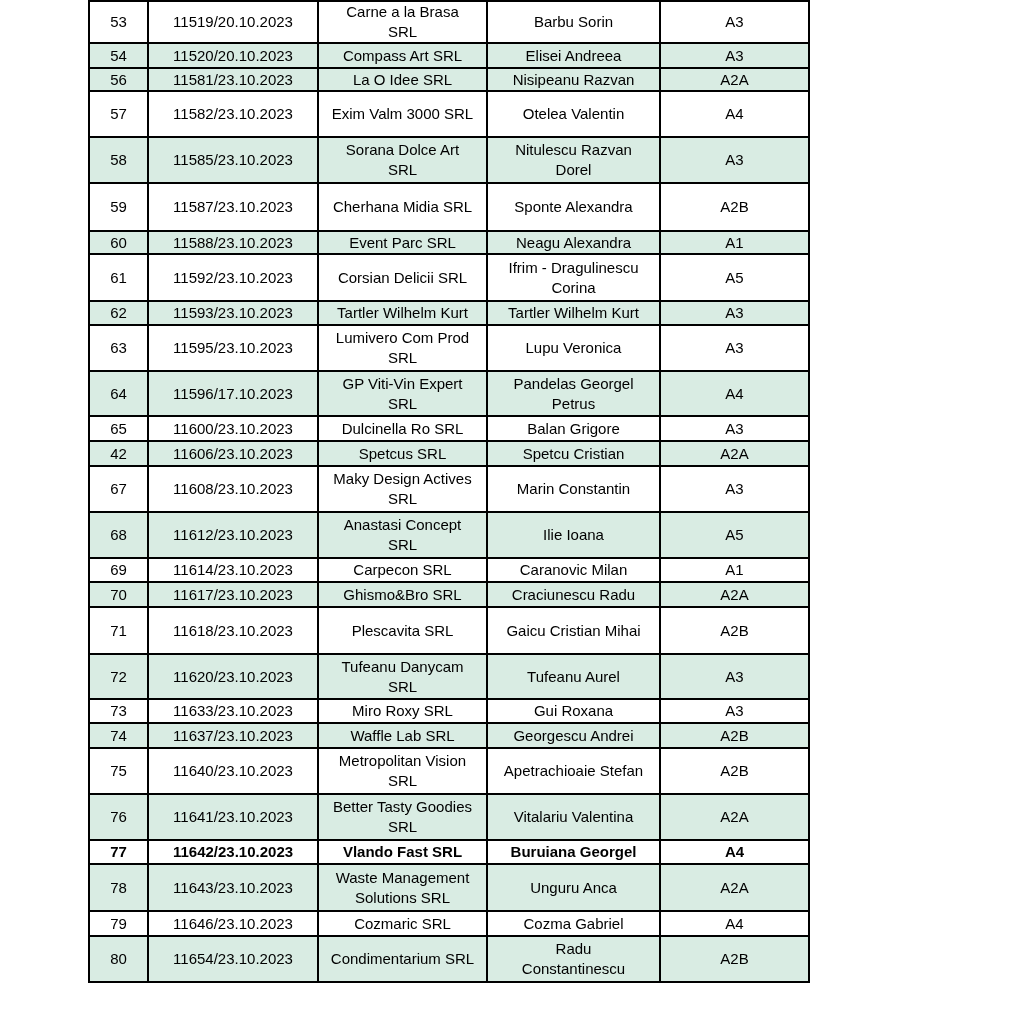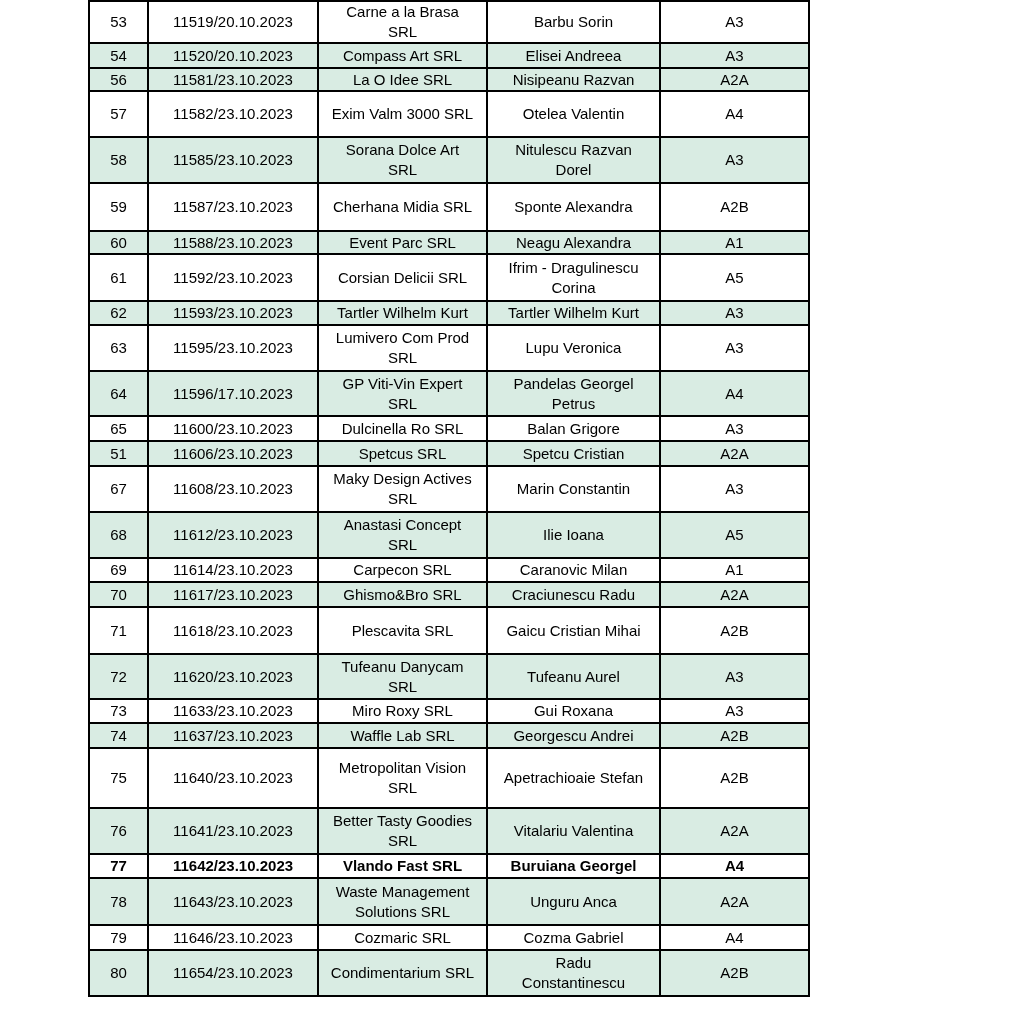--- a/index.html
+++ b/index.html
@@ -139,21 +139,21 @@
           <td>A4</td>
         </tr>
         <tr style="height: 25px;">
           <td>65</td>
           <td>11600/23.10.2023</td>
           <td>Dulcinella Ro SRL</td>
           <td>Balan Grigore</td>
           <td>A3</td>
         </tr>
         <tr class="shaded" style="height: 25px;">
-          <td>51</td>
+          <td>42</td>
           <td>11606/23.10.2023</td>
           <td>Spetcus SRL</td>
           <td>Spetcu Cristian</td>
           <td>A2A</td>
         </tr>
         <tr style="height: 46px;">
           <td>67</td>
           <td>11608/23.10.2023</td>
           <td>Maky Design Actives
 SRL</td>
@@ -204,21 +204,21 @@
           <td>Gui Roxana</td>
           <td>A3</td>
         </tr>
         <tr class="shaded" style="height: 25px;">
           <td>74</td>
           <td>11637/23.10.2023</td>
           <td>Waffle Lab SRL</td>
           <td>Georgescu Andrei</td>
           <td>A2B</td>
         </tr>
-        <tr style="height: 60px;">
+        <tr style="height: 46px;">
           <td>75</td>
           <td>11640/23.10.2023</td>
           <td>Metropolitan Vision
 SRL</td>
           <td>Apetrachioaie Stefan</td>
           <td>A2B</td>
         </tr>
         <tr class="shaded" style="height: 46px;">
           <td>76</td>
           <td>11641/23.10.2023</td>

